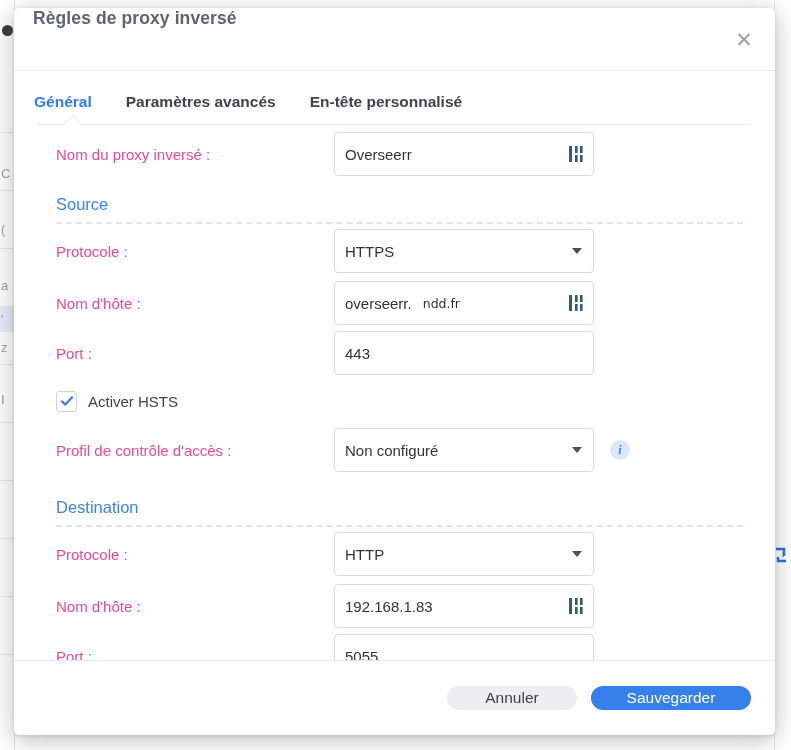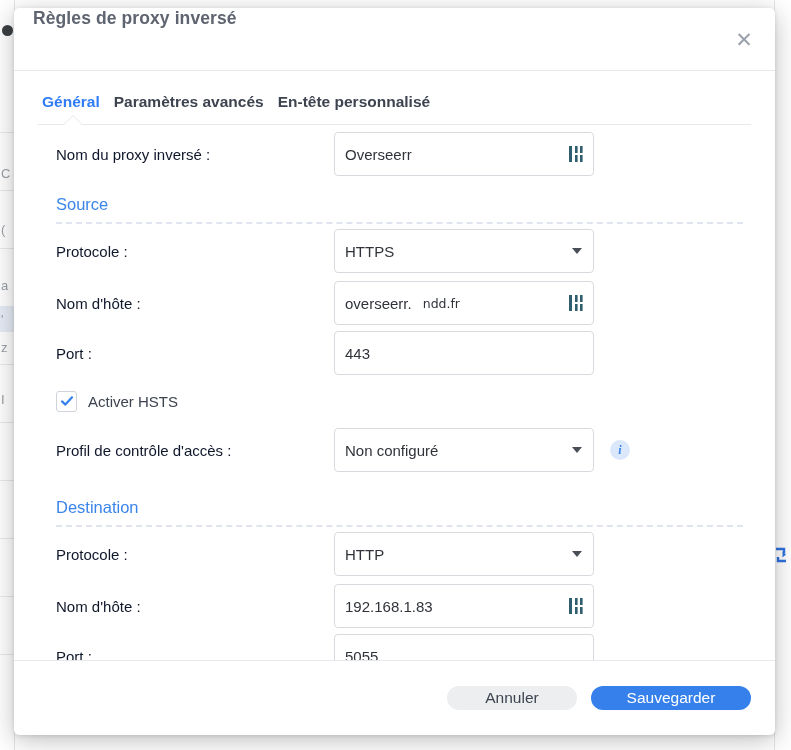--- a/index.html
+++ b/index.html
@@ -115,24 +115,24 @@
     font-size: 21px;
     line-height: 1;
     cursor: pointer;
     user-select: none;
   }
 
   
   .tabbar {
     position: relative;
     flex: 0 0 auto;
-    padding: 22px 0 0 28px;
+    padding: 22px 0 0 20px;
     display: flex;
     align-items: flex-end;
-    gap: 14px;
+    gap: 34px;
   }
   .tab {
     font-size: 15.5px;
     font-weight: bold;
     color: #3d4450;
     padding-bottom: 14px;
     cursor: pointer;
     white-space: nowrap;
   }
   .tab.active { color: #2f7cf6; }
@@ -164,21 +164,21 @@
 
   .row {
     display: flex;
     align-items: center;
     height: 50px;
   }
   .row-label {
     width: 296px;
     flex: 0 0 296px;
     font-size: 15px;
-    color: #0f172a;
+    color: #ec4899;
     padding-left: 18px;
     box-sizing: border-box;
   }
 
   .field {
     position: relative;
     width: 260px;
     height: 44px;
     box-sizing: border-box;
     background: #fff;

